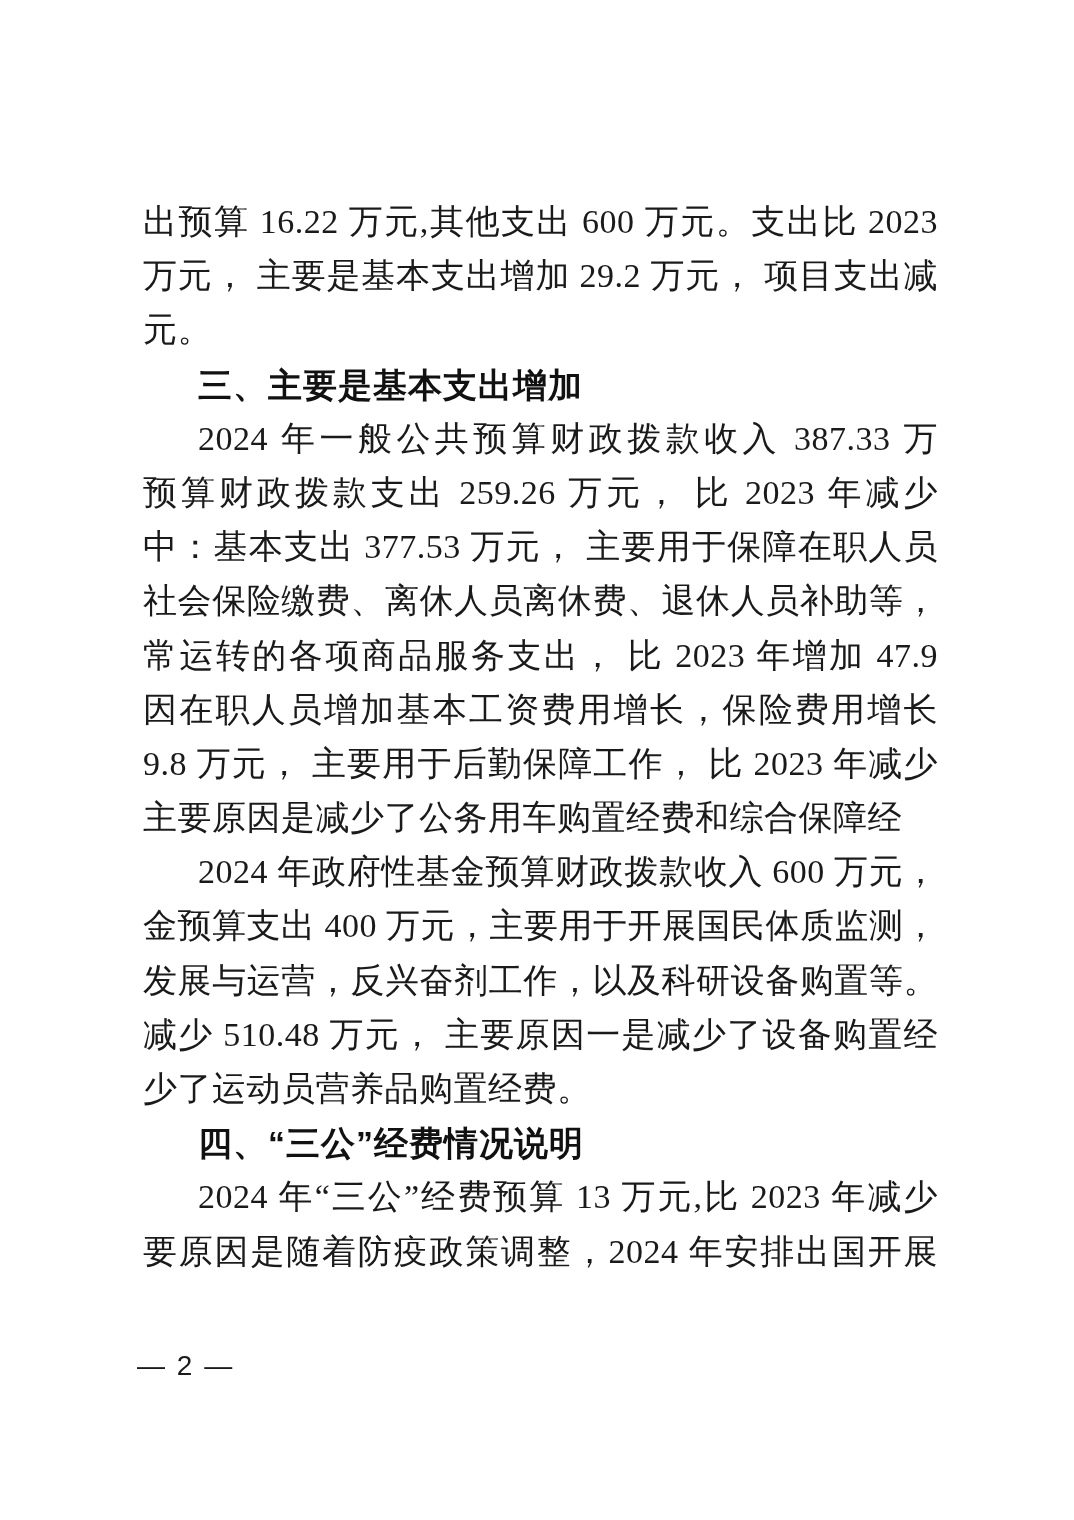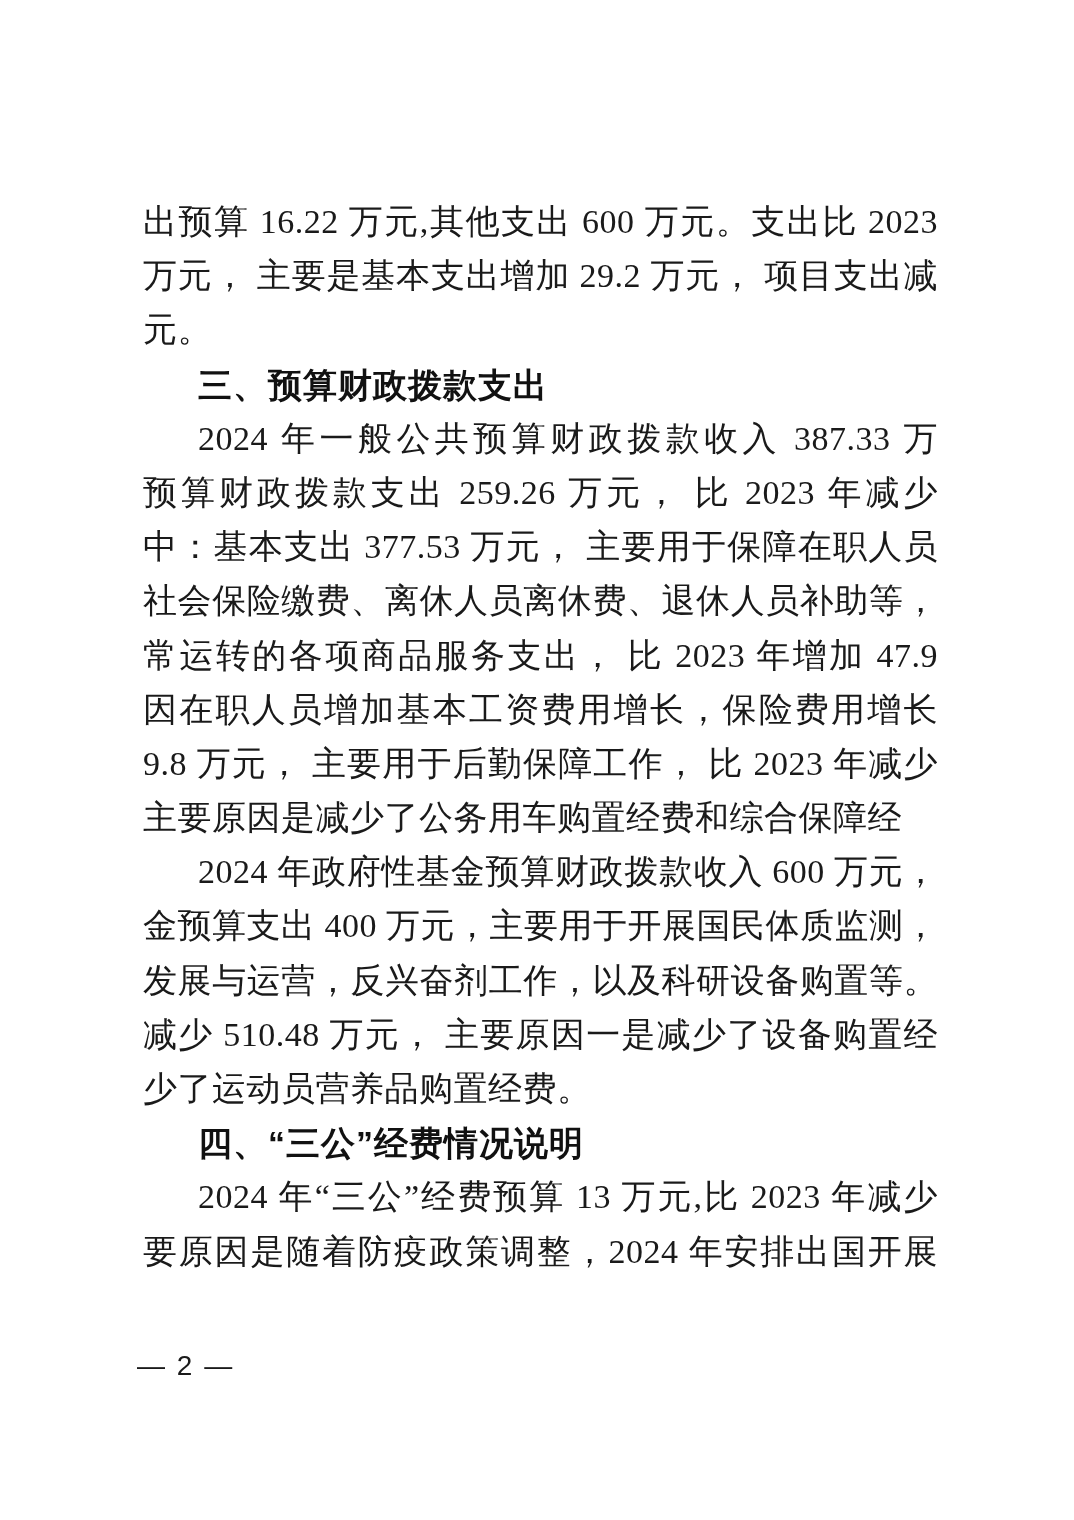--- a/index.html
+++ b/index.html
@@ -59,21 +59,21 @@
 <body>
 
 <div class="page">
   <div class="text-block">
       <div class="block paragraph">
         <div class="doc-line fill">出预算 16.22 万元,其他支出 600 万元。支出比 2023 年减少 196.46</div>
         <div class="doc-line fill">万元， 主要是基本支出增加 29.2 万元， 项目支出减少 225.66 万</div>
         <div class="doc-line">元。</div>
       </div>
       <div class="block heading">
-        <div class="doc-line indent">三、预算财政拨款支出</div>
+        <div class="doc-line indent">三、主要是基本支出增加</div>
       </div>
       <div class="block paragraph">
         <div class="doc-line indent fill">2024 年一般公共预算财政拨款收入 387.33 万元，一般公共</div>
         <div class="doc-line fill">预算财政拨款支出 259.26 万元， 比 2023 年减少 6.43 万元。其</div>
         <div class="doc-line fill">中：基本支出 377.53 万元， 主要用于保障在职人员工资福利及</div>
         <div class="doc-line fill">社会保险缴费、离休人员离休费、退休人员补助等，保障部门正</div>
         <div class="doc-line fill">常运转的各项商品服务支出， 比 2023 年增加 47.9 万元， 主要原</div>
         <div class="doc-line fill">因在职人员增加基本工资费用增长，保险费用增长等；项目支出</div>
         <div class="doc-line fill">9.8 万元， 主要用于后勤保障工作， 比 2023 年减少 35.63 万元，</div>
         <div class="doc-line">主要原因是减少了公务用车购置经费和综合保障经费。</div>

